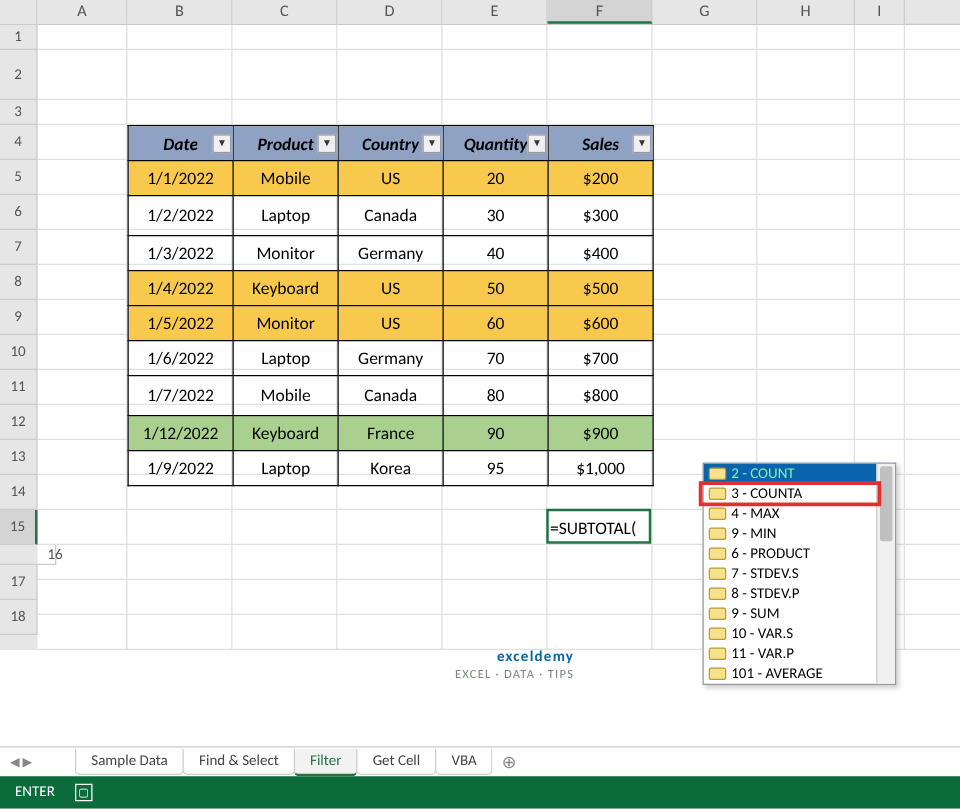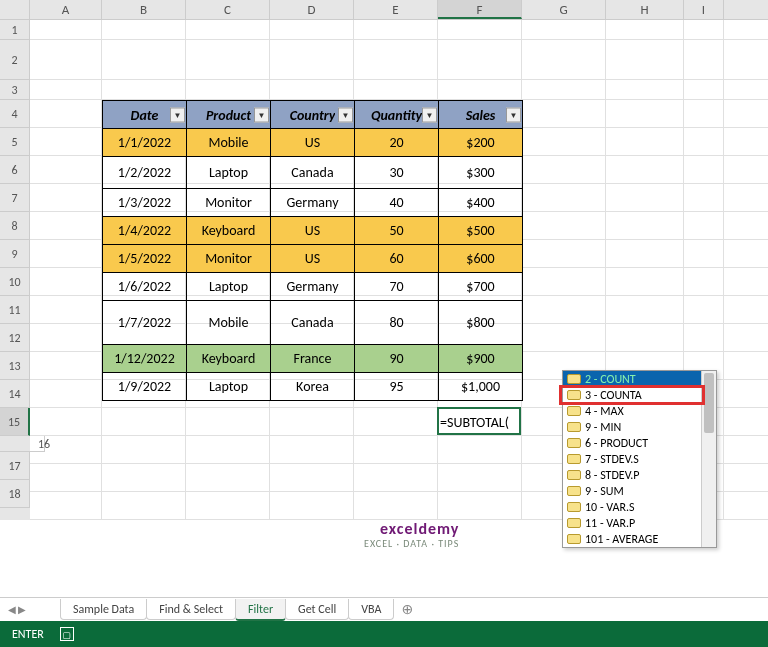--- a/index.html
+++ b/index.html
@@ -43,21 +43,21 @@
 .sheet-tabs { position: absolute; bottom: 26px; left: 0; right: 0; height: 24px; background: #fff; border-top: 1px solid #ccc; display:flex; align-items:center; padding-left: 60px; }
 .sheet-tabs .nav { position:absolute; left:8px; display:flex; gap:6px; color:#888; font-size:10px; }
 .sheet-tabs .tab { padding: 3px 12px; border: 1px solid #ccc; border-top: none; border-radius: 0 0 4px 4px; font-size: 12px; background: #fff; color:#444; cursor:pointer; margin-right:-1px; }
 .sheet-tabs .tab.active { background: #f2f2f2; border-bottom: 2px solid #217346; color:#217346; font-weight:500; }
 .sheet-tabs .add { margin-left:8px; color:#888; font-size:14px; cursor:pointer; }
 
 .status-bar { position:absolute; bottom:0; left:0; right:0; height:26px; background:#0b6b3a; color:#fff; display:flex; align-items:center; padding: 0 12px; font-size:12px; gap:16px; }
 .status-bar .rec { width:14px; height:14px; border:1px solid #fff; display:flex; align-items:center; justify-content:center; font-size:9px; }
 
 .watermark { position:absolute; font-size:10px; color:#7a8a7a; letter-spacing:1px; text-align:right; line-height:1.1; }
-.watermark .big { font-weight:bold; color:#701a75; font-size:16px; }
+.watermark .big { font-weight:bold; color:#0369a1; font-size:12px; }
 </style>
 </head>
 <body>
 
 <div class="col-headers">
   <div class="corner"></div>
 <div class="ch" style="width: 72px;">A</div>
     <div class="ch" style="width: 84px;">B</div>
     <div class="ch" style="width: 84px;">C</div>
     <div class="ch" style="width: 84px;">D</div>
@@ -343,21 +343,21 @@
             <td style="width: 84px; height: 28px;">Laptop</td>
             <td style="width: 84px; height: 28px;">Germany</td>
             <td style="width: 84px; height: 28px;">70</td>
             <td style="width: 84px; height: 28px;">$700</td>
           </tr>
           <tr>
             <td style="width: 84px; height: 28px;">1/7/2022</td>
             <td style="width: 84px; height: 28px;">Mobile</td>
             <td style="width: 84px; height: 28px;">Canada</td>
             <td style="width: 84px; height: 15px;">80</td>
-            <td style="width: 84px; height: 44px;">$800</td>
+            <td style="width: 84px; height: 32px;">$800</td>
           </tr>
           <tr class="row-green">
             <td style="width: 84px; height: 28px;">1/12/2022</td>
             <td style="width: 84px; height: 28px;">Keyboard</td>
             <td style="width: 84px; height: 28px;">France</td>
             <td style="width: 84px; height: 28px;">90</td>
             <td style="width: 84px; height: 28px;">$900</td>
           </tr>
           <tr>
             <td style="width: 84px; height: 28px;">1/9/2022</td>

